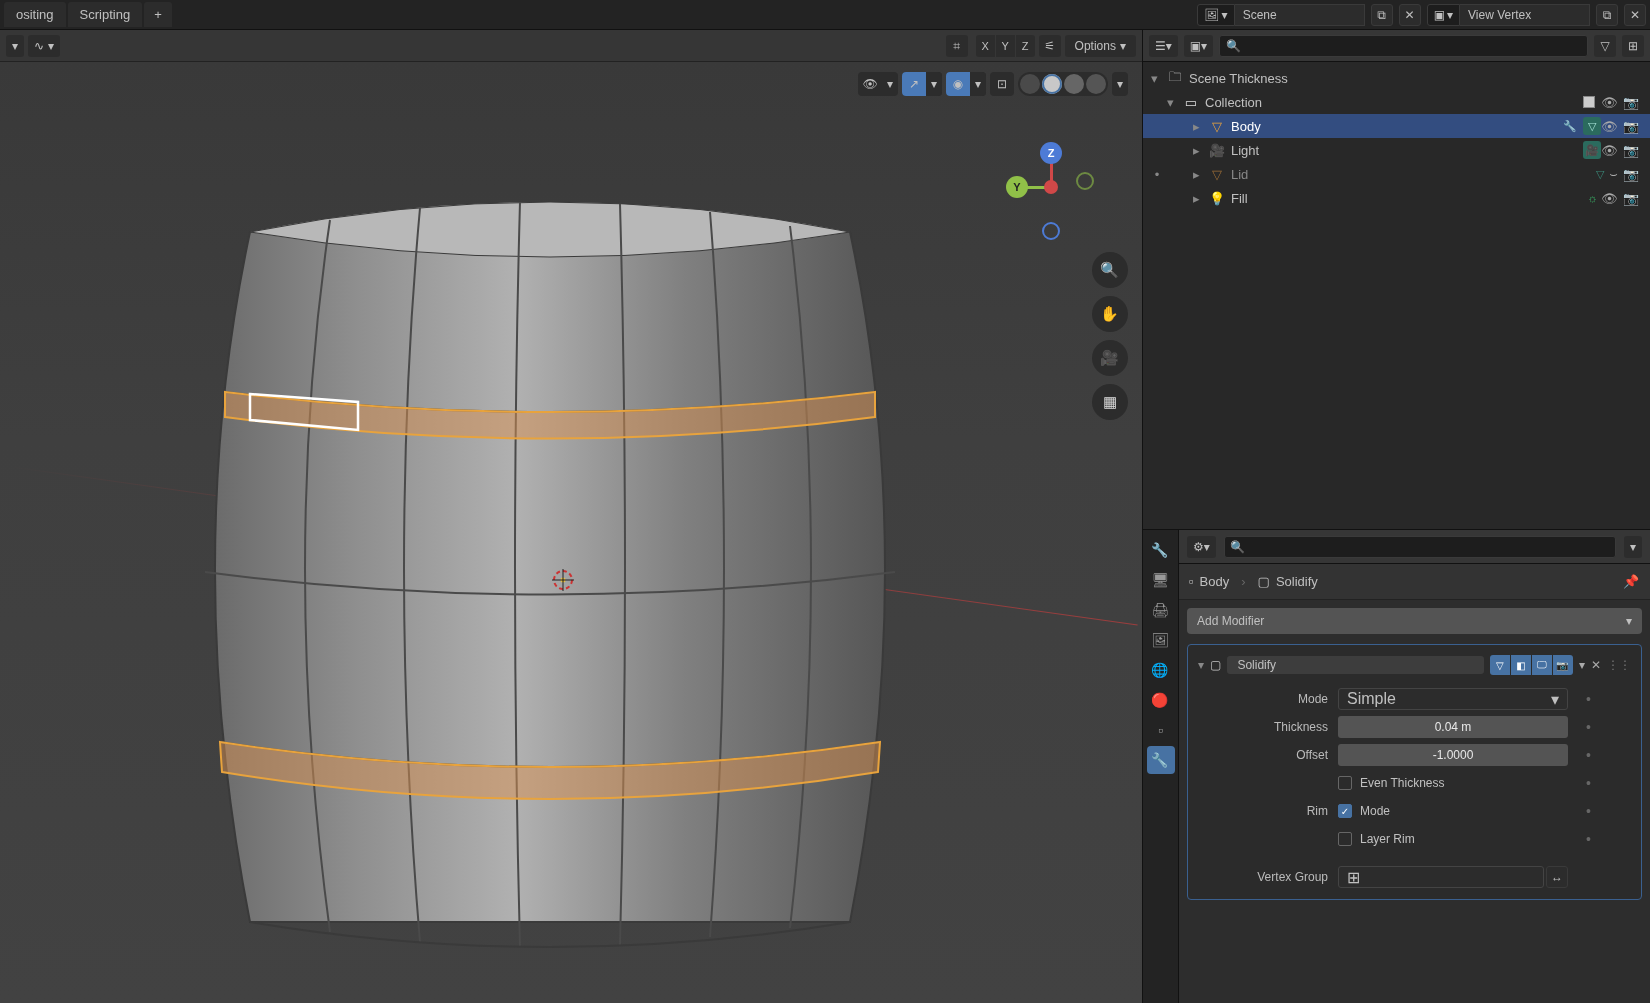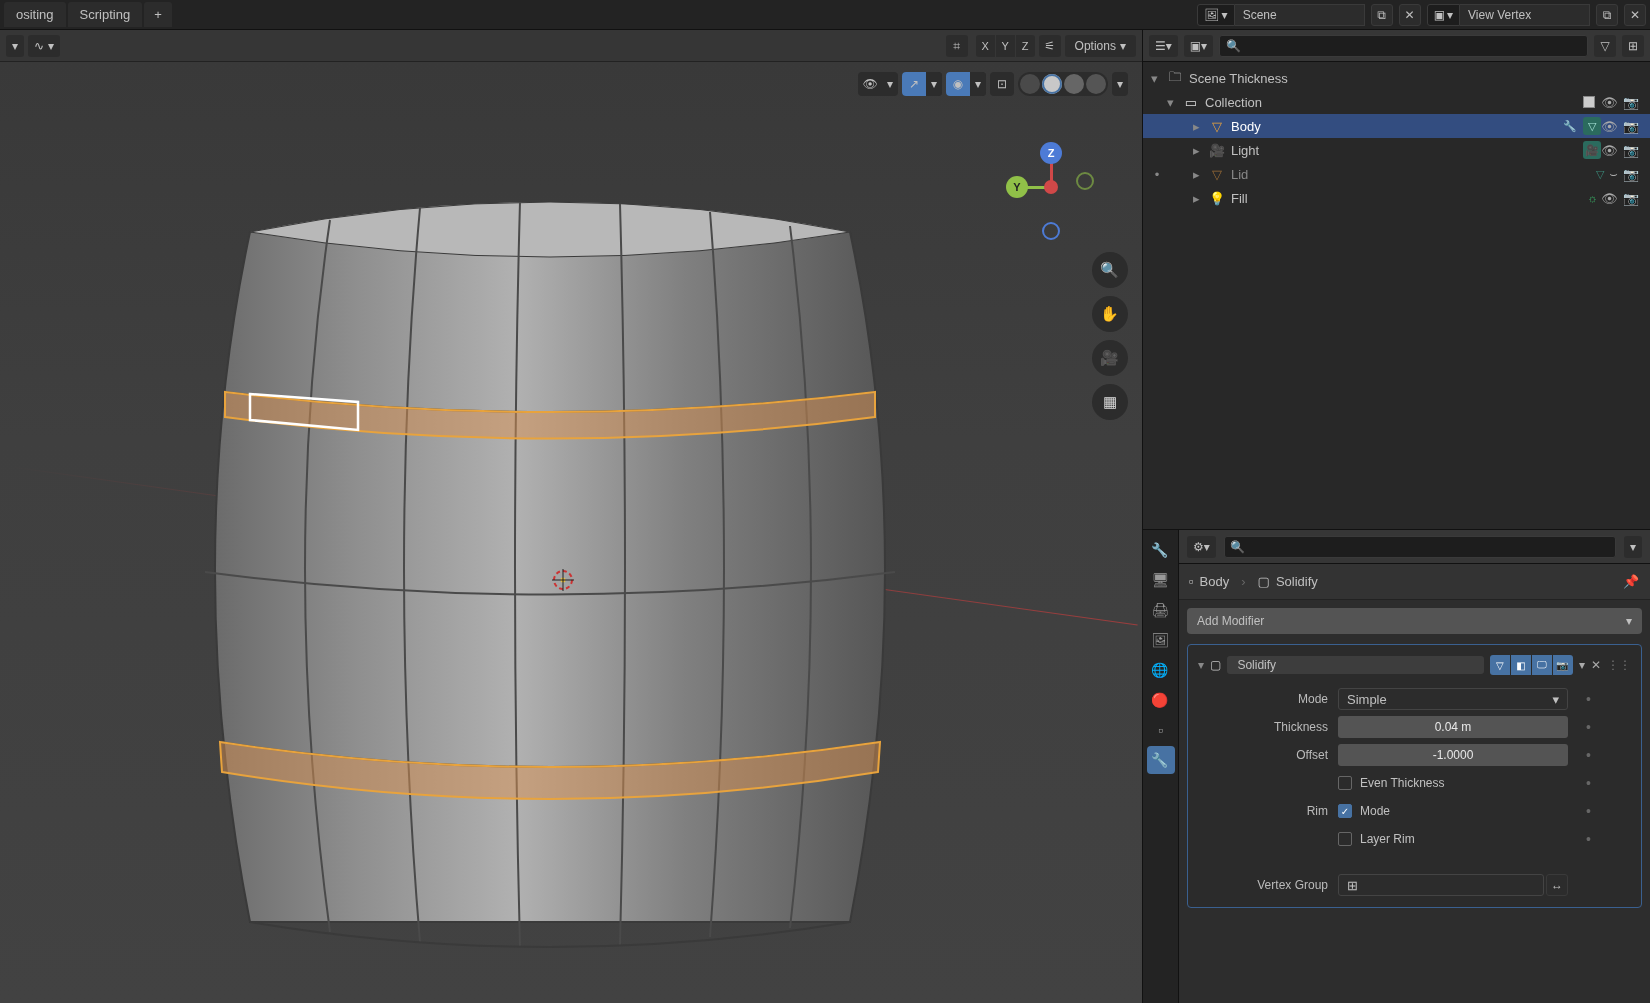--- a/index.html
+++ b/index.html
@@ -94,21 +94,21 @@
 .mod-header { display:flex; align-items:center; gap:6px; height:24px; margin-bottom:8px; }
 .mod-name { background:#3d3d3d; border-radius:3px; padding:2px 10px; flex:1; font-size:12px; }
 .mod-mode-icons { display:flex; gap:1px; }
 .mod-mode-icons .m { width:20px; height:20px; background:#4772a3; display:flex; align-items:center; justify-content:center; font-size:10px; color:#fff; }
 .mod-mode-icons .m:first-child { border-radius:3px 0 0 3px; }
 .mod-mode-icons .m:last-child { border-radius:0 3px 3px 0; }
 .prop-row { display:flex; align-items:center; height:28px; gap:10px; }
 .prop-row .lbl { width:130px; text-align:right; color:#bbb; font-size:12px; }
 .prop-row .ctl { width:230px; }
 .num-input { background:#545454; border-radius:3px; height:22px; display:flex; align-items:center; justify-content:center; font-size:12px; color:#e8e8e8; cursor:ew-resize; }
-.dropdown { background:#2c2c2c; border:1px solid #444; border-radius:3px; height:22px; display:flex; align-items:center; padding:0 8px; cursor:pointer; font-size:13px; }
+.dropdown { background:#2c2c2c; border:1px solid #444; border-radius:3px; height:22px; display:flex; align-items:center; padding:0 8px; cursor:pointer; font-size:16px; }
 .dropdown .arrow { margin-left:auto; }
 .checkbox { width:14px; height:14px; border:1px solid #666; border-radius:2px; display:inline-flex; align-items:center; justify-content:center; font-size:10px; }
 .checkbox.checked { background:#4772a3; border-color:#4772a3; color:#fff; }
 .dot-marker { color:#666; margin-left:8px; font-size:14px; }
 </style>
 </head>
 <body>
 
 <div class="top-bar">
   <div class="tabs">
@@ -431,21 +431,21 @@
               <span class="dot-marker">•</span>
             </div>
             <div class="prop-row">
               <div class="lbl"></div>
               <div class="ctl" style="display:flex; align-items:center; gap:8px;">
                 <span class="checkbox"></span>
                 <span>Layer Rim</span>
               </div>
               <span class="dot-marker">•</span>
             </div>
-            <div class="prop-row" style="margin-top:18px;">
+            <div class="prop-row" style="margin-top:10px;">
               <div class="lbl">Vertex Group</div>
               <div class="ctl" style="display:flex; gap:2px;">
                 <div class="dropdown" style="flex:1;">
                     <span>⊞</span>
                   </div>
                 <div class="icon-btn" style="height:22px;">↔</div>
               </div>
             </div>
           </div>
         </div>

